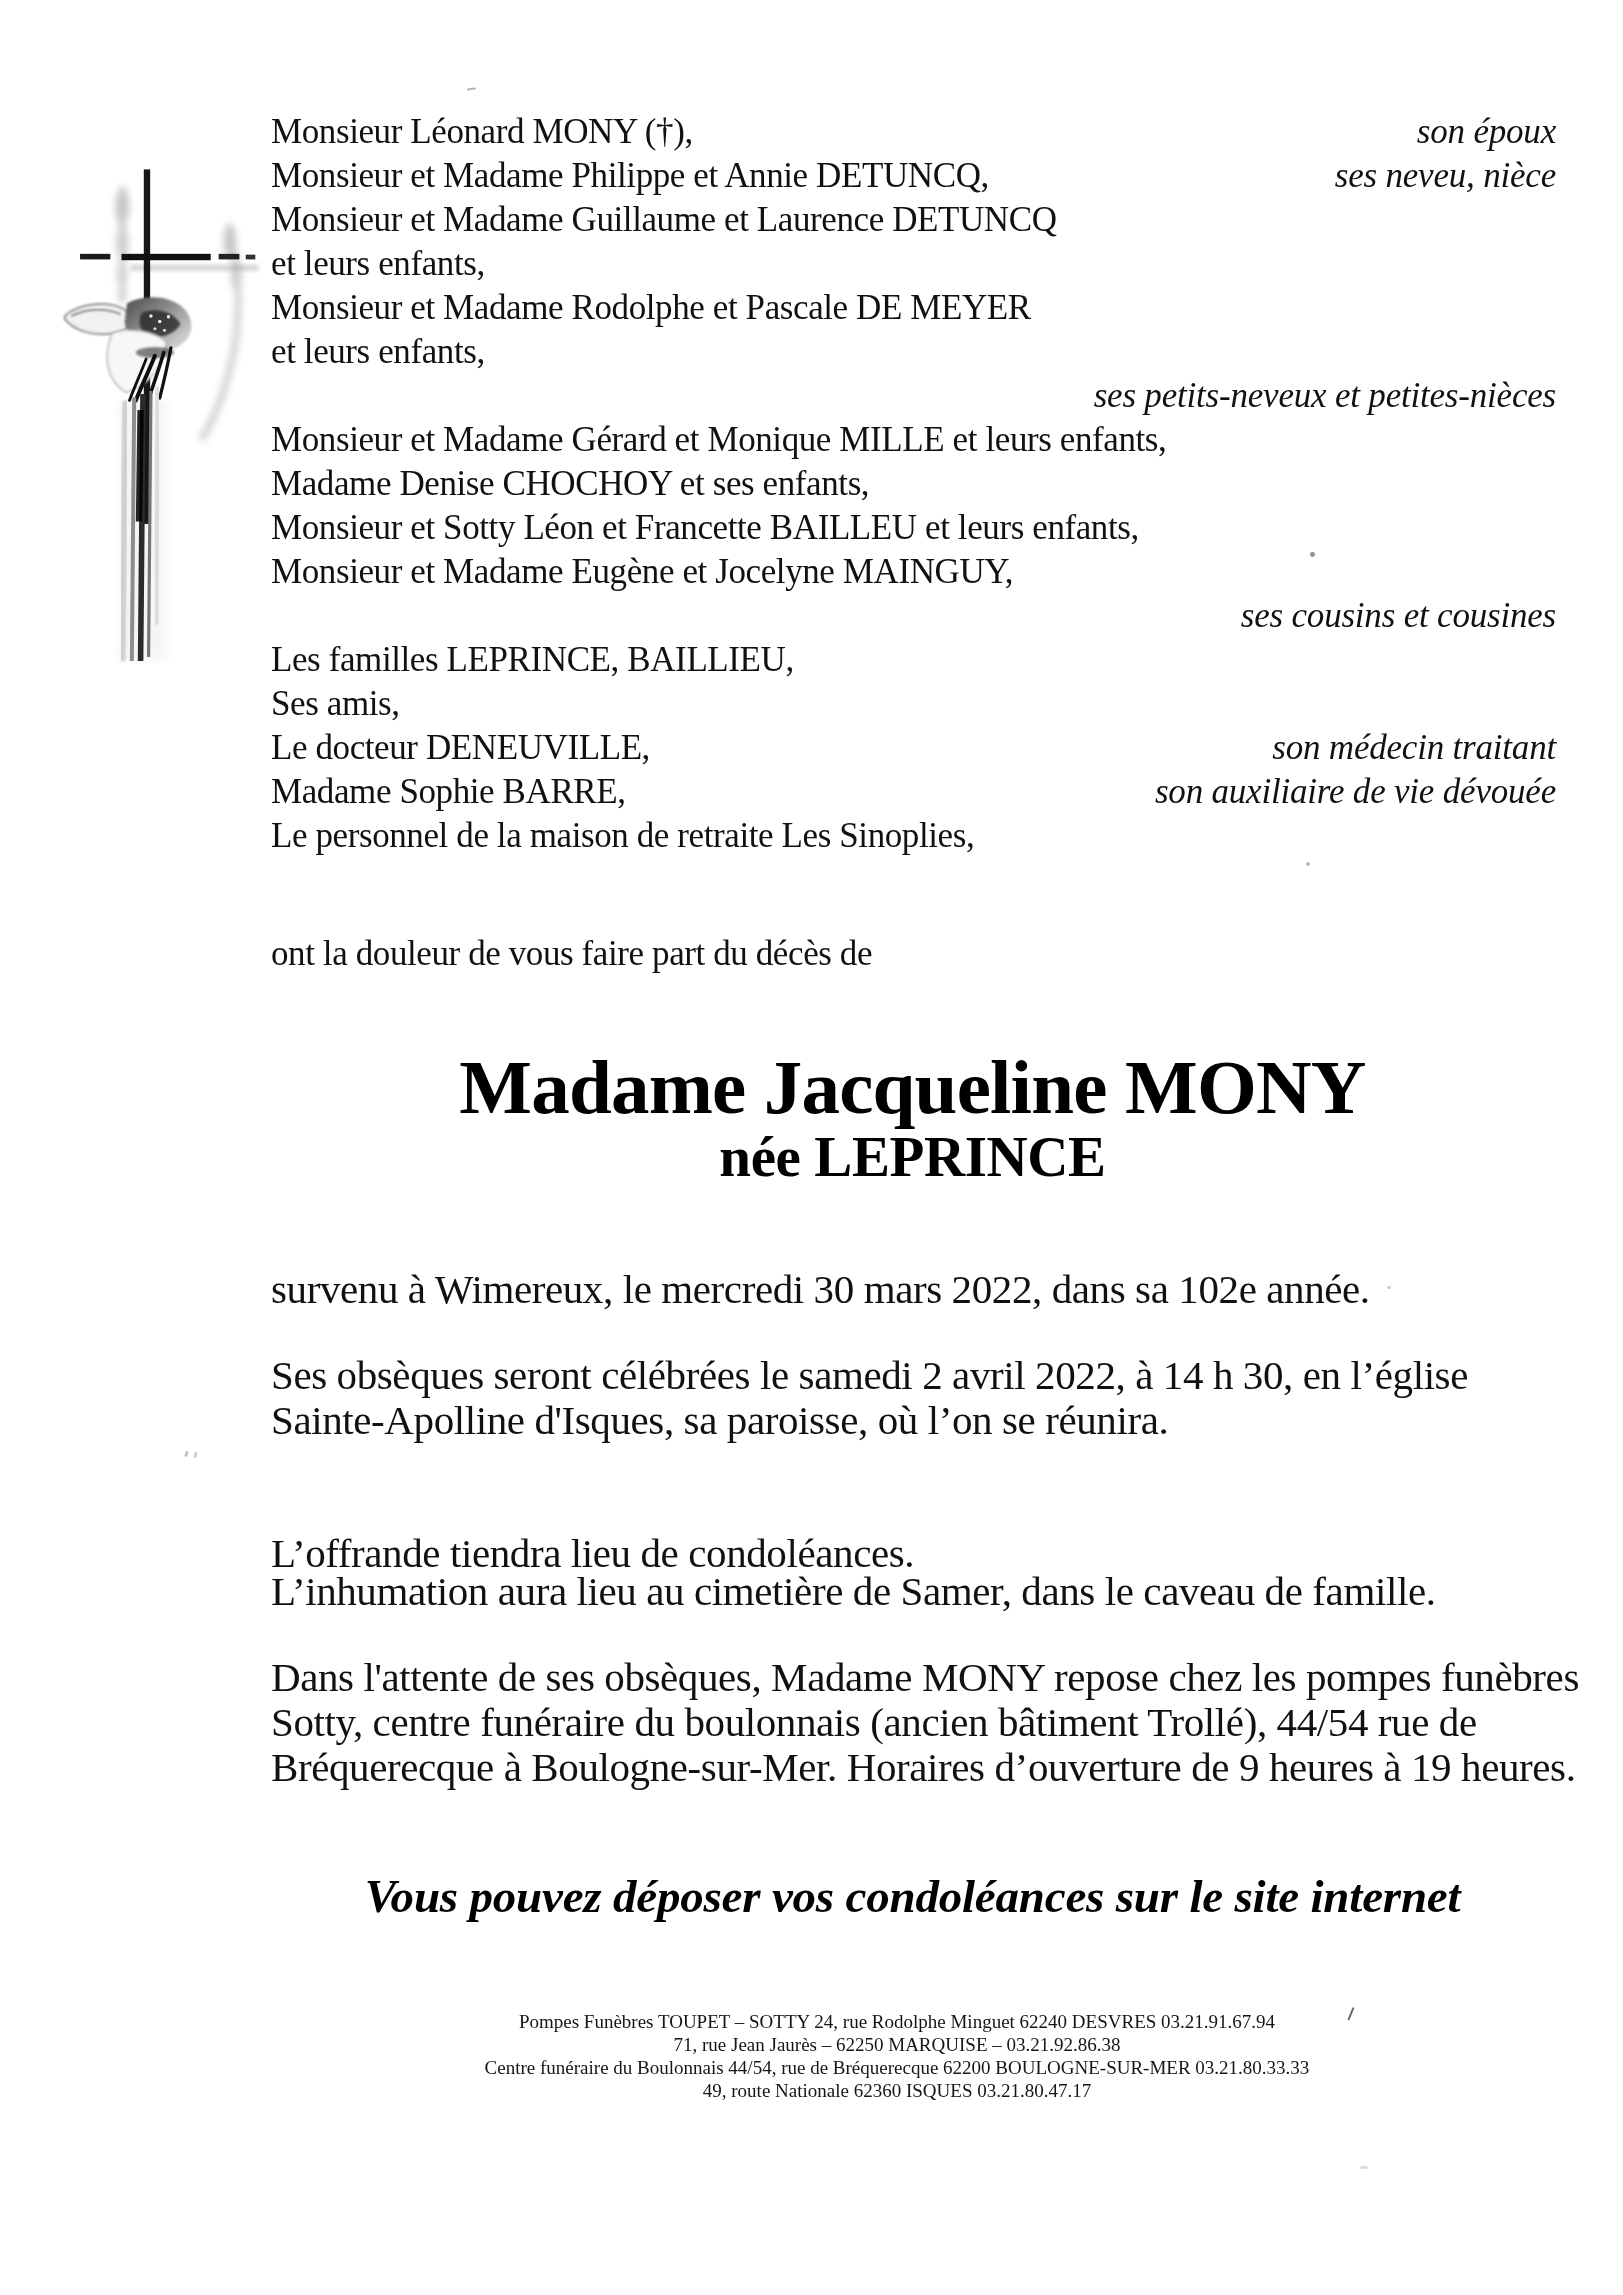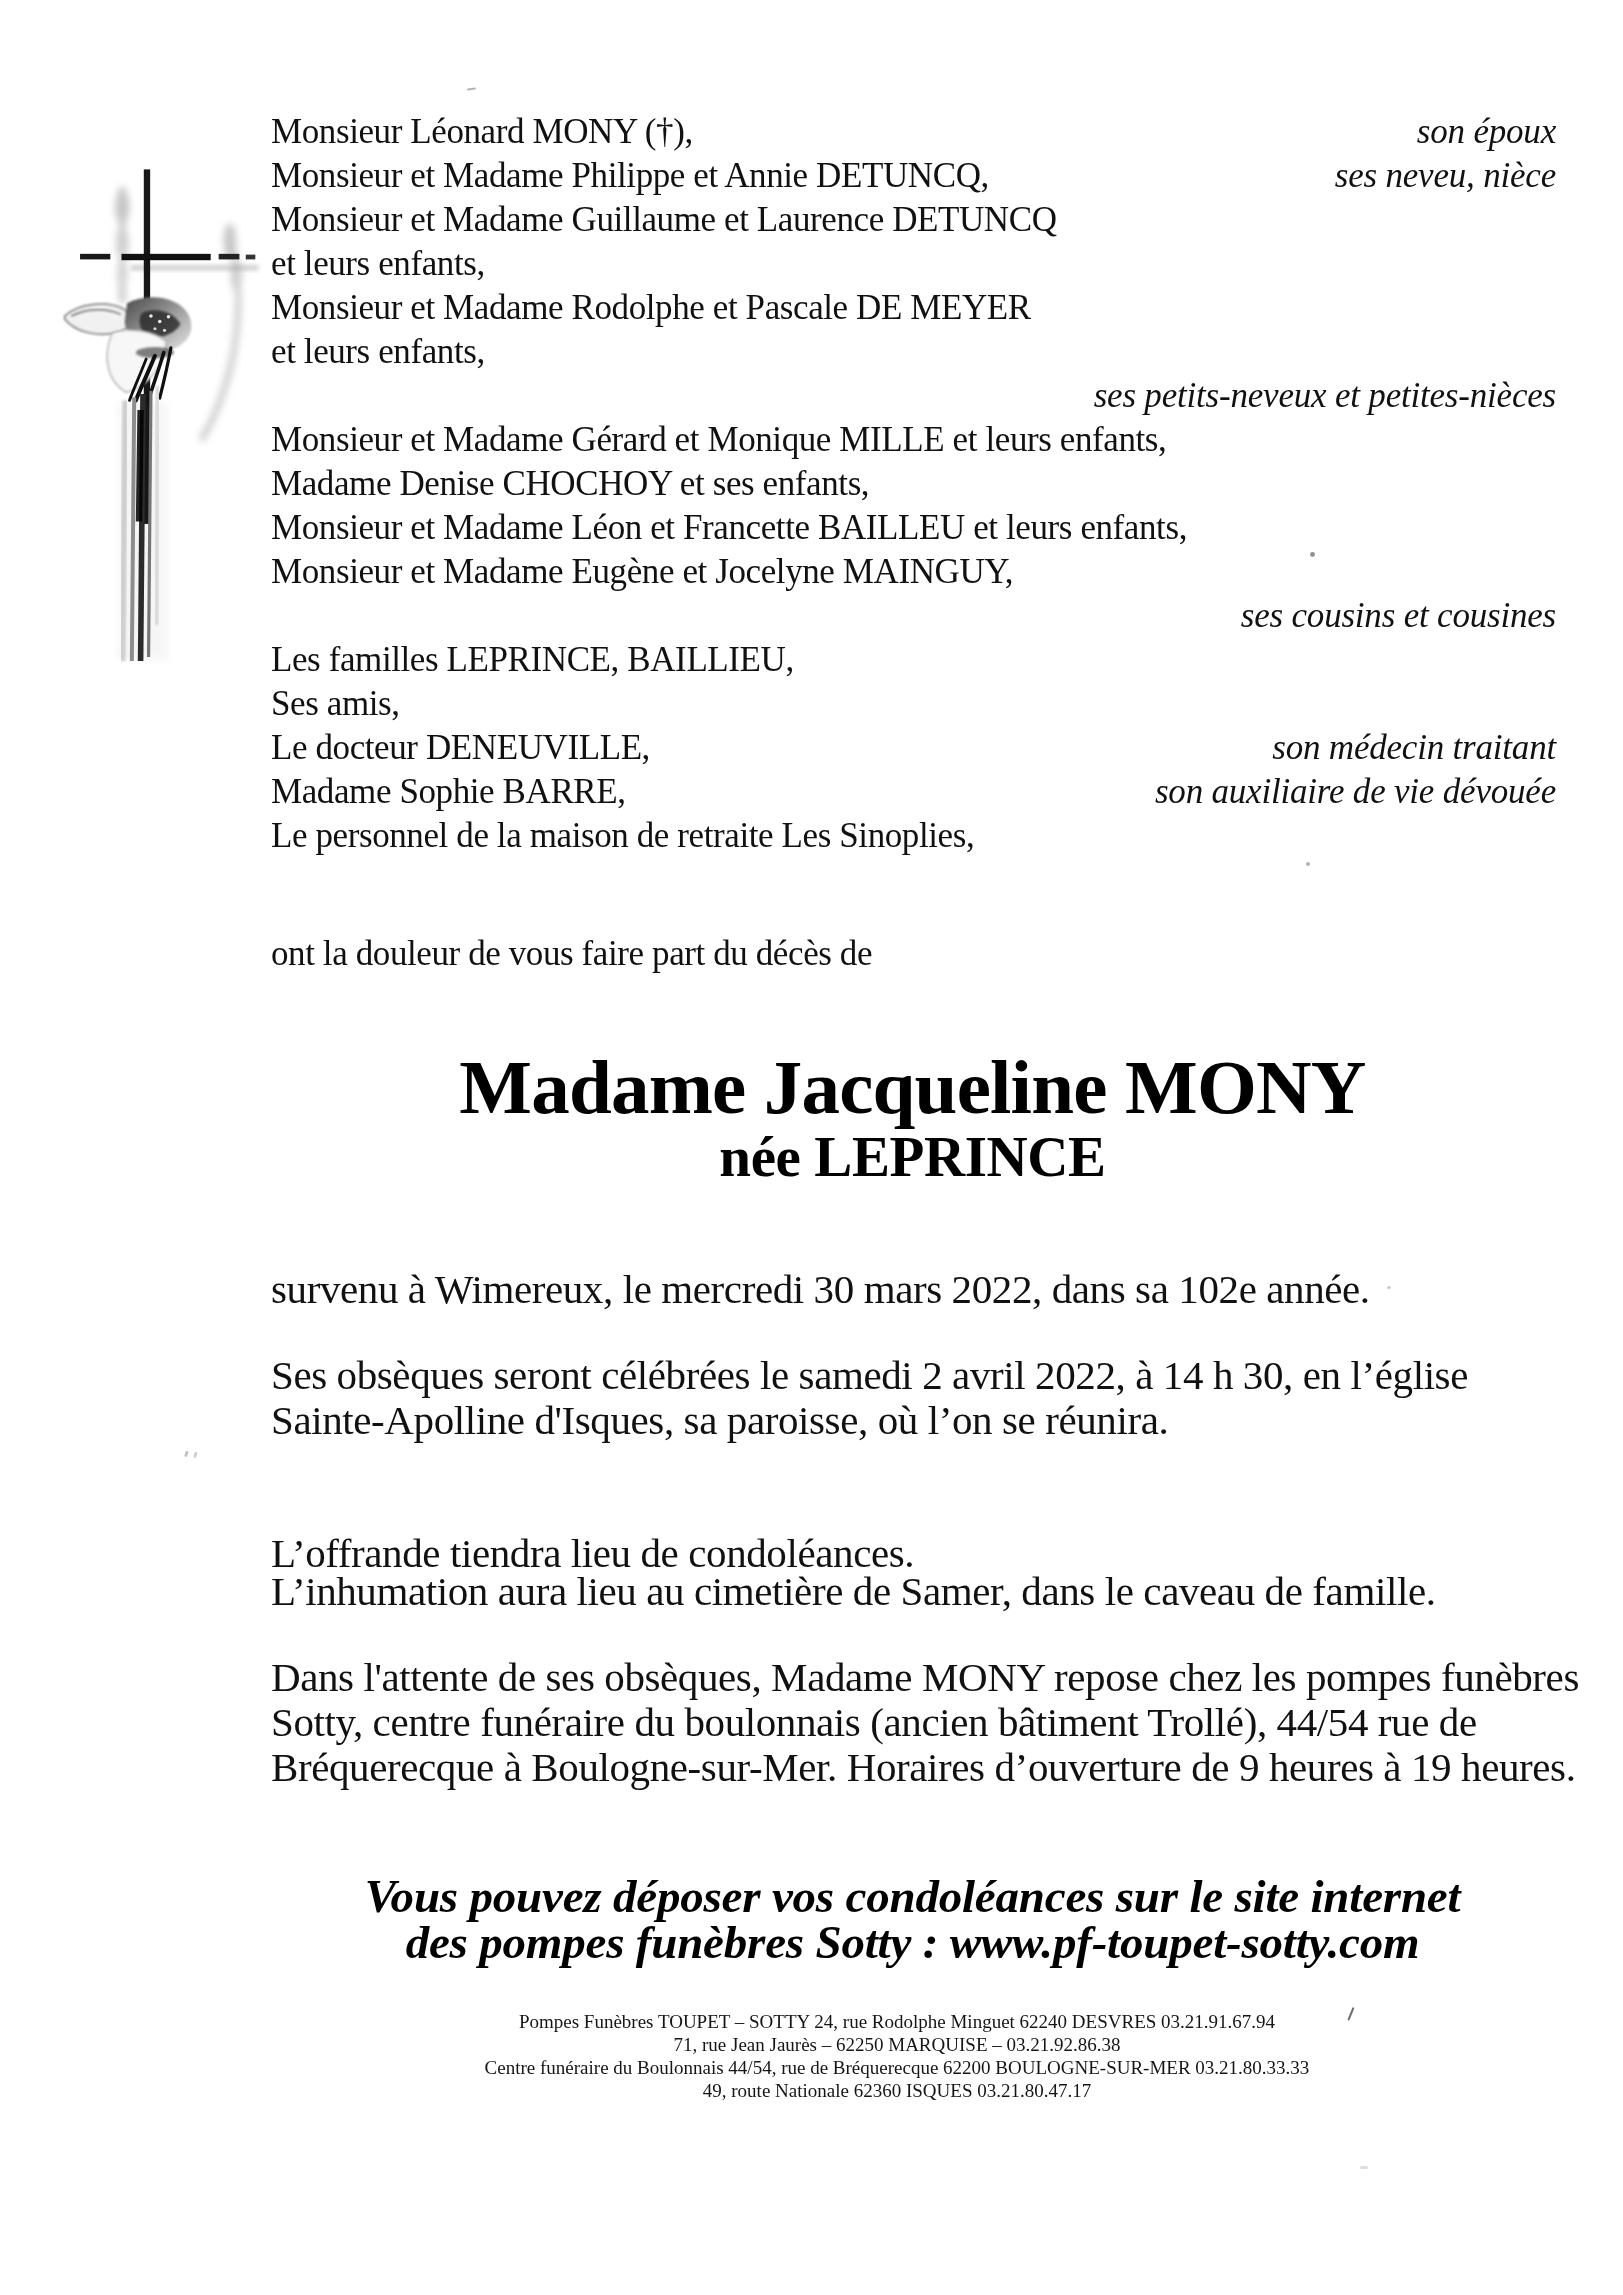--- a/index.html
+++ b/index.html
@@ -165,21 +165,21 @@
       </div>
     <div class="row">
         <span class="nm">Monsieur et Madame Gérard et Monique MILLE et leurs enfants,</span>
         <span class="rel"></span>
       </div>
     <div class="row">
         <span class="nm">Madame Denise CHOCHOY et ses enfants,</span>
         <span class="rel"></span>
       </div>
     <div class="row">
-        <span class="nm">Monsieur et Madame Léon et Francette BAILLEU et leurs enfants,</span>
+        <span class="nm">Monsieur et Sotty Léon et Francette BAILLEU et leurs enfants,</span>
         <span class="rel"></span>
       </div>
     <div class="row">
         <span class="nm">Monsieur et Madame Eugène et Jocelyne MAINGUY,</span>
         <span class="rel"></span>
       </div>
     <div class="row">
         <span class="nm"></span>
         <span class="rel">ses cousins et cousines</span>
       </div>
@@ -224,21 +224,20 @@
     <div>L’inhumation aura lieu au cimetière de Samer, dans le caveau de famille.</div>
   </div>
   <div class="para" id="p5">
     <div>Dans l'attente de ses obsèques, Madame MONY repose chez les pompes funèbres</div>
     <div>Sotty, centre funéraire du boulonnais (ancien bâtiment Trollé), 44/54 rue de</div>
     <div>Bréquerecque à Boulogne-sur-Mer. Horaires d’ouverture de 9 heures à 19 heures.</div>
   </div>
 
   <div class="note">
     <div>Vous pouvez déposer vos condoléances sur le site internet</div>
-    <div>des pompes funèbres Sotty : www.pf-toupet-sotty.com</div>
   </div>
 
   <div class="footer">
     <div>Pompes Funèbres TOUPET – SOTTY 24, rue Rodolphe Minguet 62240 DESVRES  03.21.91.67.94</div>
     <div>71, rue Jean Jaurès – 62250 MARQUISE – 03.21.92.86.38</div>
     <div>Centre funéraire du Boulonnais 44/54, rue de Bréquerecque 62200 BOULOGNE-SUR-MER 03.21.80.33.33</div>
     <div>49, route Nationale 62360 ISQUES 03.21.80.47.17</div>
   </div>
 
   <div class="art" id="a1"></div>

